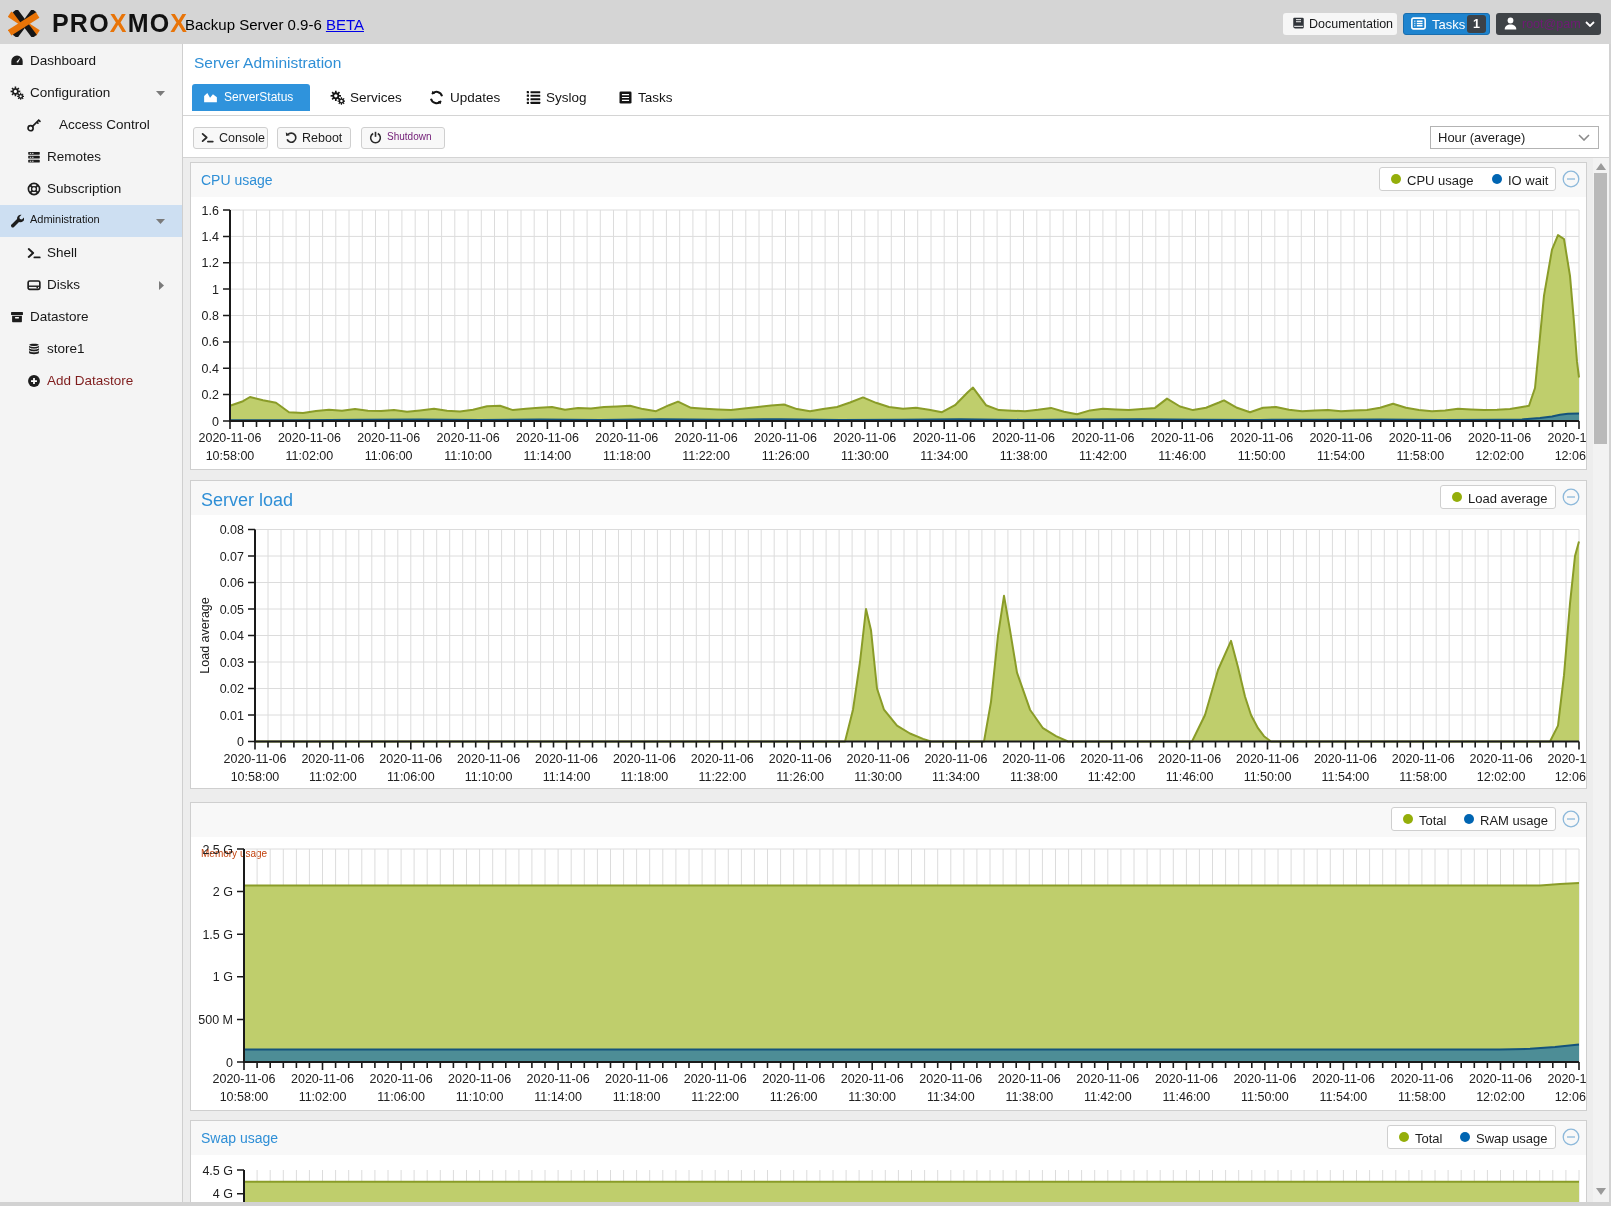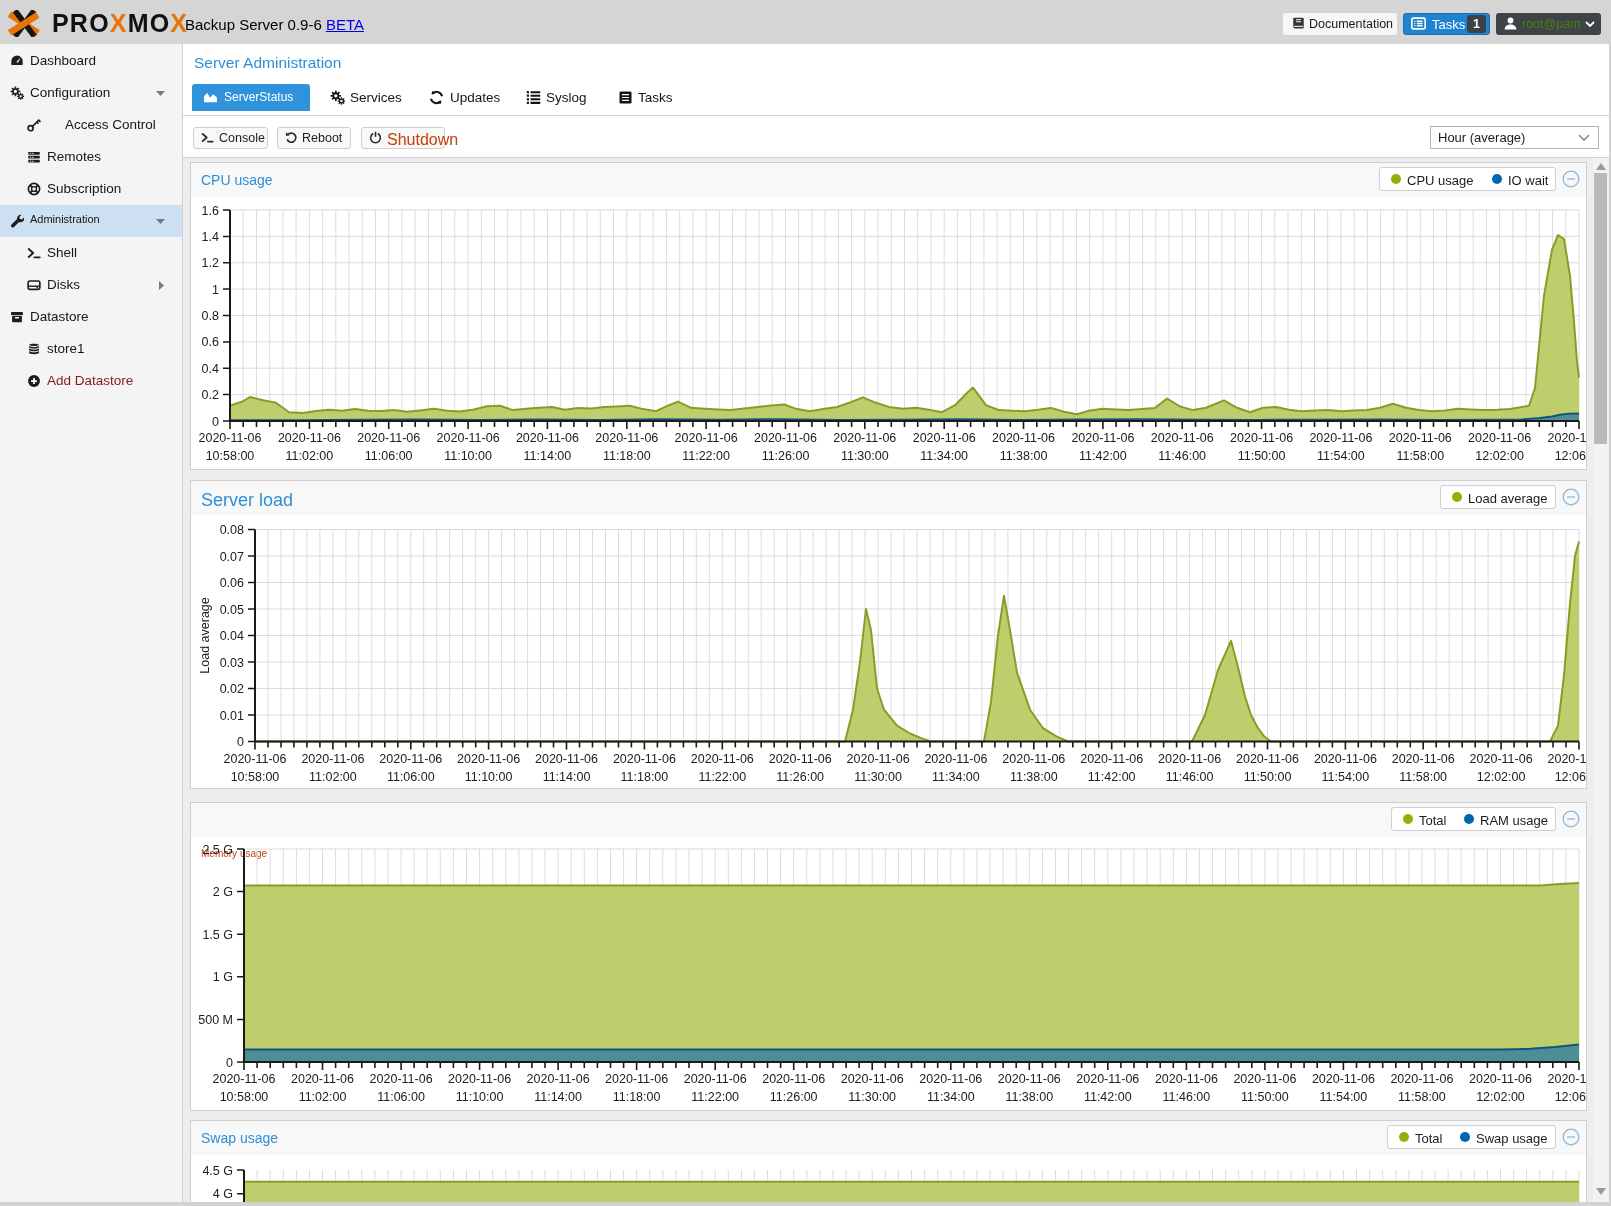--- a/index.html
+++ b/index.html
@@ -28,21 +28,21 @@
     <path d="M3.6 5.6 H4.6 M3.6 8 H4.6 M3.6 10.4 H4.6" stroke="#fff" stroke-width="1.5"></path>
   </svg>
 <div class="abs" style="left:1432px;top:17px;font-size:13px;color:#fff">Tasks</div>
 <div class="abs" style="left:1467px;top:15px;width:19px;height:18px;background:#3c4248;border-radius:3px"></div>
 <div class="abs" style="left:1467px;top:17px;width:19px;font-size:12.5px;color:#fff;text-align:center;font-weight:bold">1</div>
 <div class="abs" style="left:1496px;top:13px;width:105px;height:22px;background:#3f4347;border-radius:3px"></div>
 <svg style="position:absolute;left:1503px;top:16px" width="15" height="15" viewBox="0 0 16 16">
     <circle cx="8" cy="4.8" r="3.1" fill="#fff"></circle>
     <path d="M1.8 14.4 C1.8 10.6 4.5 9 8 9 C11.5 9 14.2 10.6 14.2 14.4 Z" fill="#fff"></path>
   </svg>
-<div class="abs" style="left:1522px;top:17px;font-size:12.5px;color:#4d7c0f">root@pam</div>
+<div class="abs" style="left:1522px;top:17px;font-size:12.5px;color:#701a75">root@pam</div>
 <svg class="abs" style="left:1585px;top:21px" width="10" height="6" viewBox="0 0 10 6">
     <path d="M1 1 L5 5 L9 1" stroke="#fff" stroke-width="1.8" fill="none"></path>
   </svg>
 <div class="abs" style="left:0;top:44px;width:183px;height:1162px;background:#f4f4f4;border-right:1px solid #cfcfcf"></div>
 <div class="abs" style="left:0;top:205px;width:182px;height:32px;background:#cddff2"></div>
 <svg style="position:absolute;left:10px;top:54px" width="14" height="14" viewBox="0 0 16 16">
     <path d="M8 1.8 A6.5 6.5 0 0 1 14.5 8.3 L14.5 11.7 A1 1 0 0 1 13.5 12.7 L2.5 12.7 A1 1 0 0 1 1.5 11.7 L1.5 8.3 A6.5 6.5 0 0 1 8 1.8 Z" fill="#1d1d1d"></path>
     <path d="M6.6 9.9 L12.2 3.6 L8.9 10.7 Z" fill="#fff"></path>
     <circle cx="7.8" cy="10" r="1" fill="#1d1d1d"></circle>
   </svg>
@@ -54,21 +54,21 @@
     <circle cx="12.2" cy="11.8" r="1.31" fill="#fff"></circle>
   </svg>
 <div class="abs" style="left:30px;top:85px;font-size:13.5px;color:#161616">Configuration</div>
 <svg style="position:absolute;left:156px;top:91px" width="9" height="5" viewBox="0 0 9 5">
     <path d="M0 0 H9 L4.5 5 Z" fill="#7a7a7a"></path>
   </svg>
 <svg style="position:absolute;left:27px;top:118px" width="14" height="14" viewBox="0 0 16 16">
     <circle cx="4.1" cy="11.7" r="2.9" fill="none" stroke="#1d1d1d" stroke-width="1.9"></circle>
     <path d="M6.3 9.5 L13.4 2.4 L14.8 3.8 M11.2 4.6 L12.5 5.9" stroke="#1d1d1d" stroke-width="1.9" fill="none" stroke-linecap="round"></path>
   </svg>
-<div class="abs" style="left:65px;top:117px;font-size:13.5px;color:#161616">Access Control</div>
+<div class="abs" style="left:59px;top:117px;font-size:13.5px;color:#161616">Access Control</div>
 <svg style="position:absolute;left:27px;top:150px" width="14" height="14" viewBox="0 0 16 16">
     <rect x="1.4" y="2.2" width="13.2" height="3.1" rx="0.7" fill="#1d1d1d"></rect>
     <rect x="3.2" y="3.3000000000000003" width="1.6" height="1" fill="#fff"></rect>
     <rect x="5.8" y="3.3000000000000003" width="1.6" height="1" fill="#fff"></rect>
     <rect x="1.4" y="6.7" width="13.2" height="3.1" rx="0.7" fill="#1d1d1d"></rect>
     <rect x="3.2" y="7.800000000000001" width="1.6" height="1" fill="#fff"></rect>
     <rect x="5.8" y="7.800000000000001" width="1.6" height="1" fill="#fff"></rect>
     <rect x="1.4" y="11.2" width="13.2" height="3.1" rx="0.7" fill="#1d1d1d"></rect>
     <rect x="3.2" y="12.299999999999999" width="1.6" height="1" fill="#fff"></rect>
     <rect x="5.8" y="12.299999999999999" width="1.6" height="1" fill="#fff"></rect>
@@ -171,21 +171,21 @@
 <svg style="position:absolute;left:285px;top:131px" width="13" height="13" viewBox="0 0 16 16">
     <path d="M3.4 4.6 A5.6 5.6 0 1 1 2.6 10.4" stroke="#2a2a2a" stroke-width="2" fill="none"></path>
     <path d="M1.0 1.6 L1.4 6.3 L6.0 5.2 Z" fill="#2a2a2a"></path>
   </svg>
 <div class="abs" style="left:302px;top:131px;font-size:12.5px;color:#1c1c1c">Reboot</div>
 <div class="abs" style="left:361px;top:127px;width:84px;height:22px;background:#f8f8f8;border:1px solid #cfcfcf;border-radius:3px"></div>
 <svg style="position:absolute;left:369px;top:131px" width="13" height="13" viewBox="0 0 16 16">
     <path d="M5.2 3.1 A6 6 0 1 0 10.8 3.1" stroke="#2a2a2a" stroke-width="1.9" fill="none"></path>
     <path d="M8 1 V7.2" stroke="#2a2a2a" stroke-width="2"></path>
   </svg>
-<div class="abs" style="left:387px;top:131px;font-size:16px;color:#c2410c">Shutdown</div>
+<div class="abs" style="left:387px;top:131px;font-size:10px;color:#701a75">Shutdown</div>
 <div class="abs" style="left:1430px;top:126px;width:169px;height:23px;background:#fff;border:1px solid #b3b3b3"></div>
 <div class="abs" style="left:1438px;top:130px;font-size:13px;color:#1c1c1c">Hour (average)</div>
 <svg class="abs" style="left:1578px;top:134px" width="12" height="7" viewBox="0 0 12 7">
     <path d="M1 1 L6 6 L11 1" stroke="#8a8a8a" stroke-width="1.6" fill="none"></path>
   </svg>
 <div class="abs" style="left:183px;top:158px;width:1428px;height:1048px;background:#ededed"></div>
 <div class="abs" style="left:190px;top:162px;width:1397px;height:308px;background:#fff;border:1px solid #cfcfcf"></div>
 <div class="abs" style="left:191px;top:163px;width:1395px;height:34px;background:#f8f8f8"></div>
 <div class="abs" style="left:201px;top:172px;font-size:14px;color:#2f8fd6">CPU usage</div>
 <div class="abs" style="left:1379px;top:167px;width:177px;height:24px;background:#fff;border:1px solid #cfcfcf;border-radius:3px"></div>

